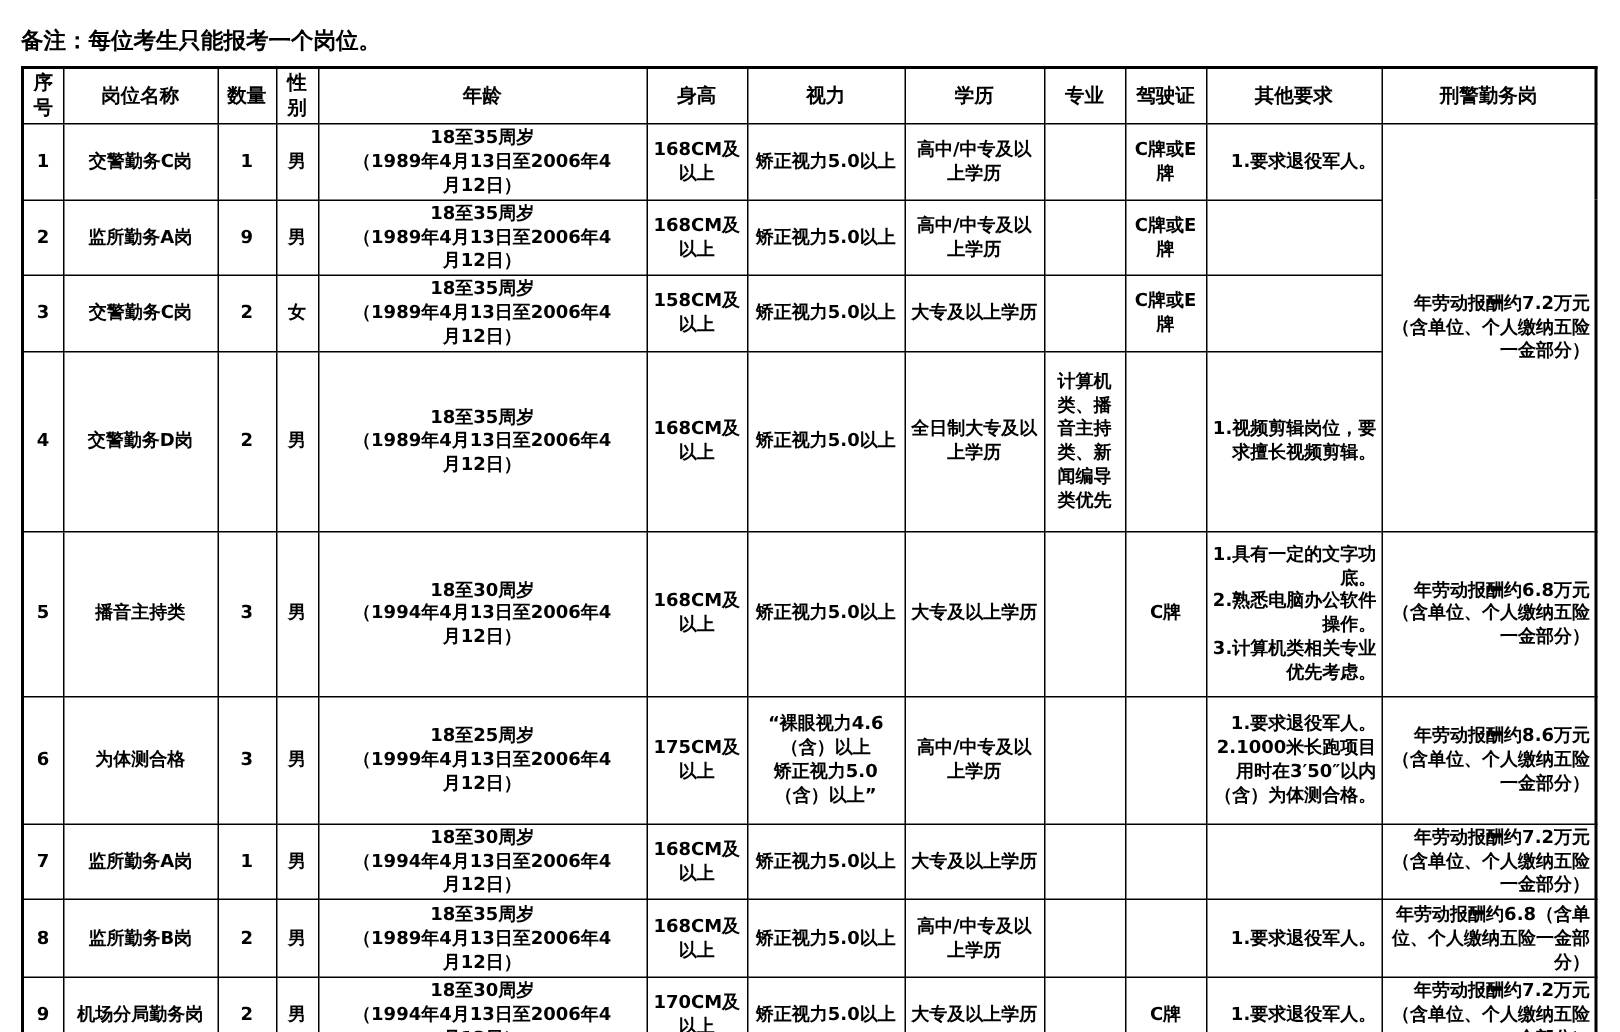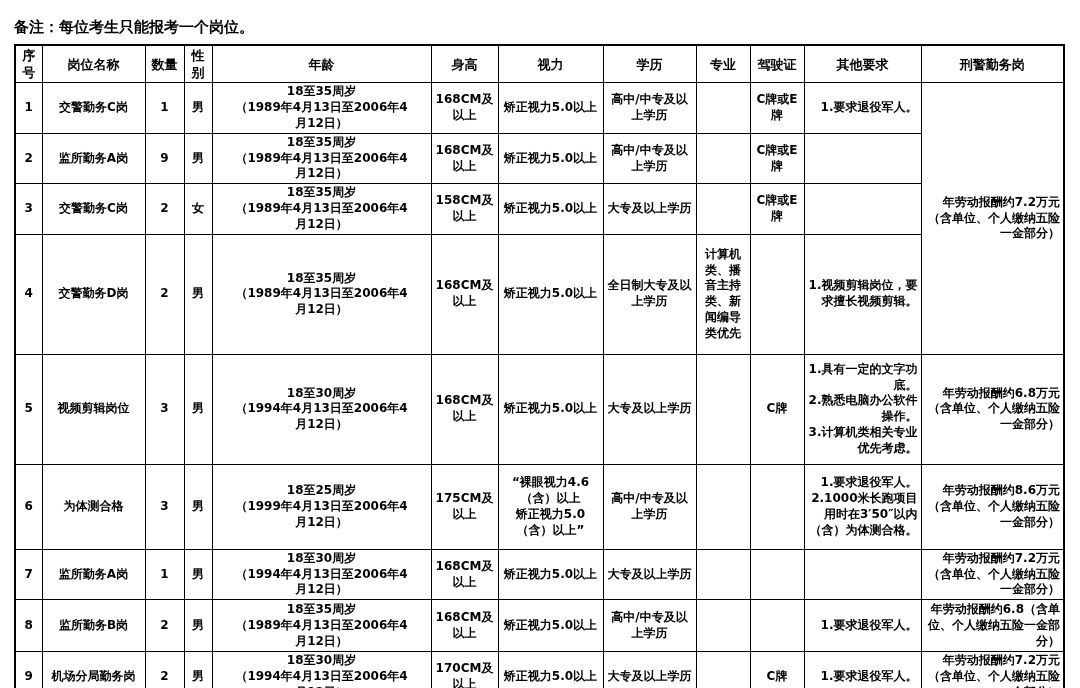--- a/index.html
+++ b/index.html
@@ -159,21 +159,21 @@
 （1989年4月13日至2006年4月12日）</td>
           <td class="col-height">168CM及以上</td>
           <td class="col-vision">矫正视力5.0以上</td>
           <td class="col-edu">全日制大专及以上学历</td>
           <td class="col-major">计算机类、播音主持类、新闻编导类优先</td>
           <td class="col-license"></td>
           <td class="col-other">1.视频剪辑岗位，要求擅长视频剪辑。</td>
         </tr>
         <tr>
           <td class="col-no">5</td>
-          <td class="col-post">视频剪辑岗位</td>
+          <td class="col-post">播音主持类</td>
           <td class="col-count">3</td>
           <td class="col-gender">男</td>
           <td class="col-age">18至30周岁
 （1994年4月13日至2006年4月12日）</td>
           <td class="col-height">168CM及以上</td>
           <td class="col-vision">矫正视力5.0以上</td>
           <td class="col-edu">大专及以上学历</td>
           <td class="col-major"></td>
           <td class="col-license">C牌</td>
           <td class="col-other">1.具有一定的文字功底。

